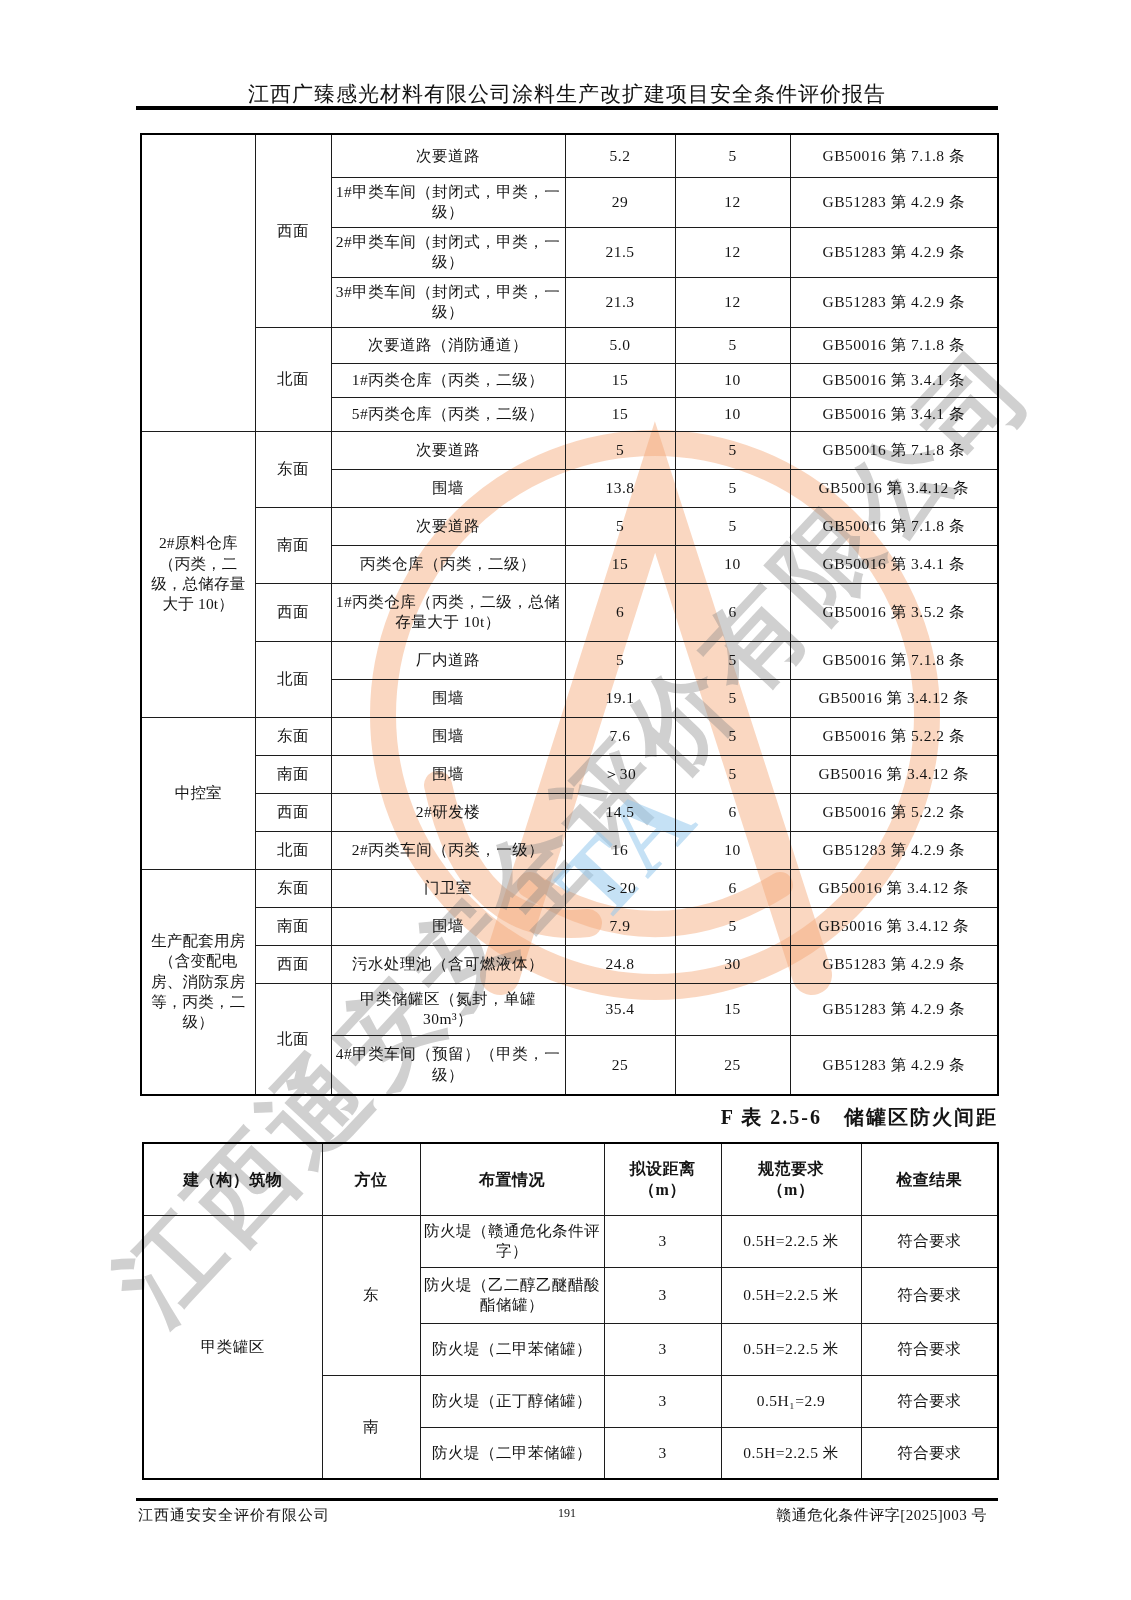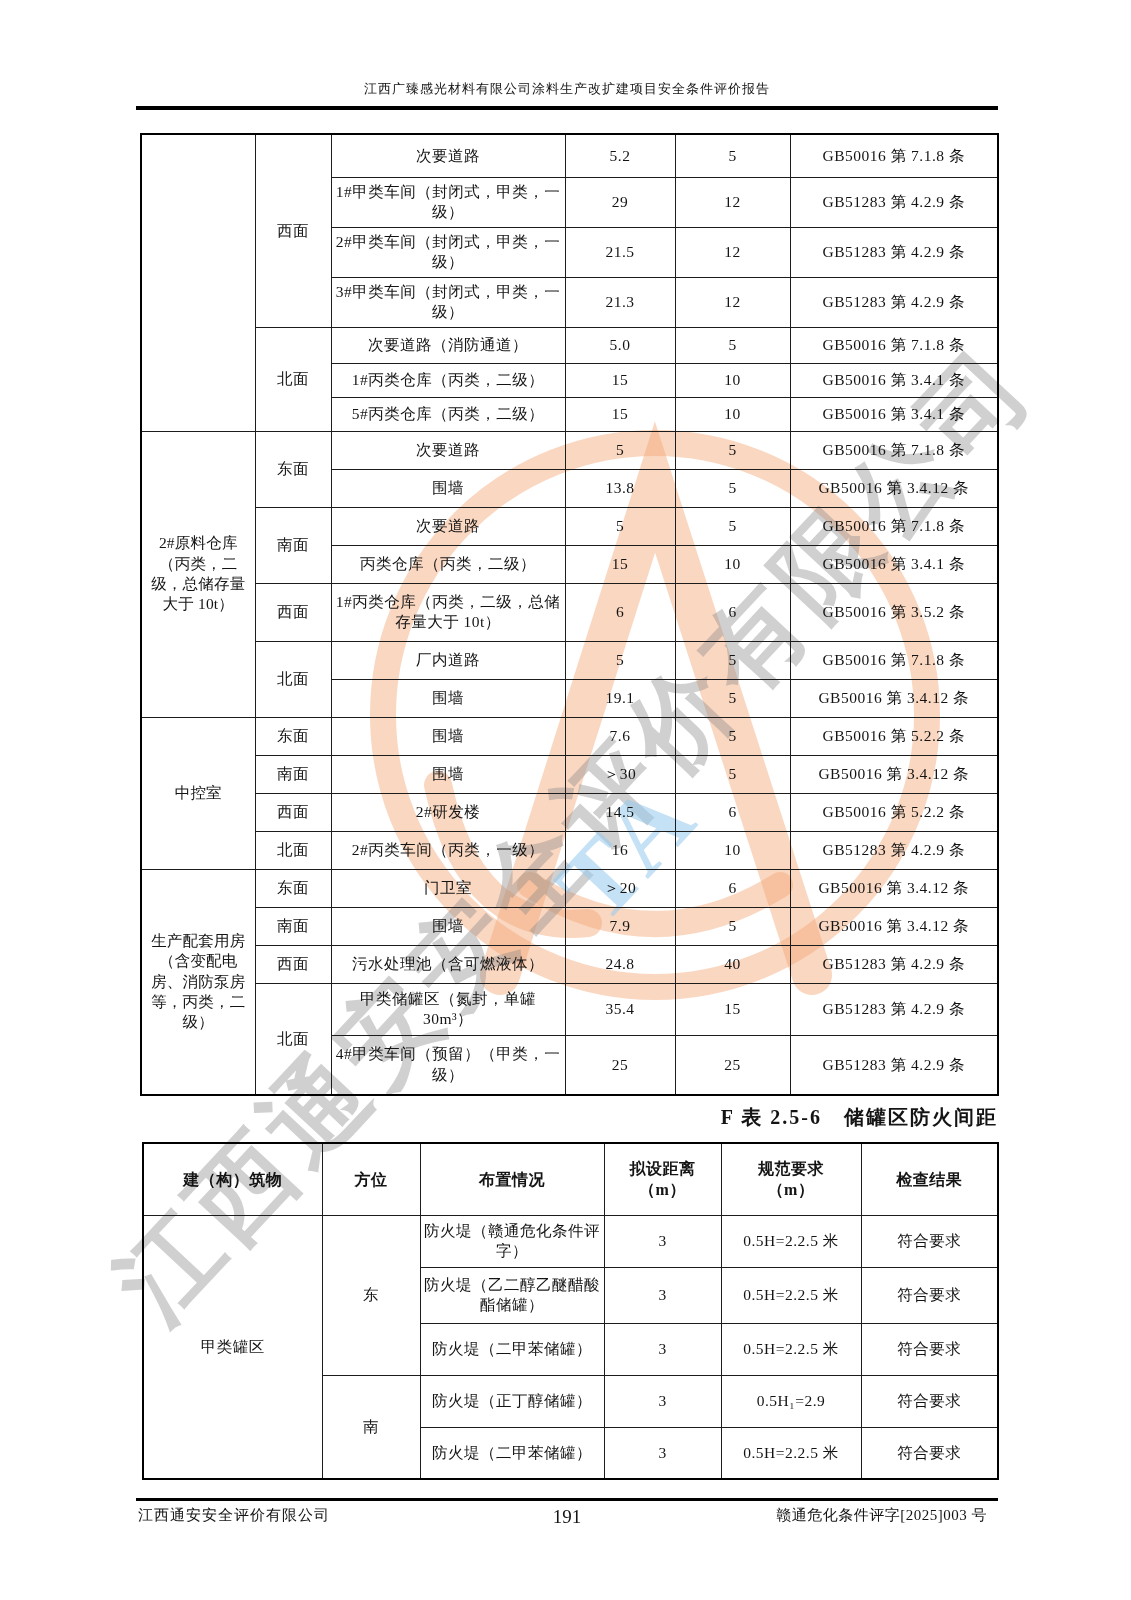--- a/index.html
+++ b/index.html
@@ -11,27 +11,27 @@
            white-space:nowrap;font-size:100px;font-weight:bold;letter-spacing:7px;
            color:rgba(138,138,138,0.40);}
   .wm-red{position:absolute;left:372px;top:1002px;white-space:nowrap;
           font-size:97px;font-weight:bold;letter-spacing:14px;color:rgba(222,55,55,0.60);}
   .wm-blue{position:absolute;left:553px;top:790px;transform:rotate(-47deg);
            font-size:105px;font-weight:bold;letter-spacing:4px;color:rgba(150,200,236,0.55);}
   .wm-logo{position:absolute;left:350px;top:415px;}
   
   .content{position:absolute;inset:0;z-index:1;}
   .doc-header{position:absolute;top:80px;left:136px;width:862px;text-align:center;
-              font-size:13px;letter-spacing:1px;}
+              font-size:21px;letter-spacing:1px;}
   .header-rule{position:absolute;top:106px;left:136px;width:862px;height:0;
                border-top:4px solid #000;}
   .footer-rule{position:absolute;top:1498px;left:136px;width:862px;height:0;
                border-top:3px solid #000;}
   .footer-left{position:absolute;top:1506px;left:138px;font-size:15px;letter-spacing:1px;}
-  .footer-center{position:absolute;top:1506px;left:136px;width:862px;text-align:center;font-size:19px;}
+  .footer-center{position:absolute;top:1506px;left:136px;width:862px;text-align:center;font-size:12px;}
   .footer-right{position:absolute;top:1506px;right:144px;font-size:15px;letter-spacing:0.5px;}
   .t2-title{position:absolute;top:1104px;left:136px;width:862px;text-align:right;
             font-weight:bold;font-size:20px;letter-spacing:2px;}
   table{border-collapse:collapse;table-layout:fixed;background:transparent;}
   #t1{position:absolute;left:140px;top:133px;}
   #t2{position:absolute;left:142px;top:1142px;}
   td,th{border:1.6px solid #1c1c1c;text-align:center;vertical-align:middle;
         font-size:15.5px;line-height:1.32;letter-spacing:0.5px;padding:2px 3px;
         overflow:hidden;font-weight:normal;}
   #t1 table, #t2 table{border:2px solid #000;}
@@ -205,21 +205,21 @@
           <td>南面</td>
           <td>围墙</td>
           <td>7.9</td>
           <td>5</td>
           <td>GB50016 第 3.4.12 条</td>
         </tr>
         <tr style="height:38px">
           <td>西面</td>
           <td>污水处理池（含可燃液体）</td>
           <td>24.8</td>
-          <td>40</td>
+          <td>30</td>
           <td>GB51283 第 4.2.9 条</td>
         </tr>
         <tr style="height:52px">
           <td rowspan="2">北面</td>
           <td>甲类储罐区（氮封，单罐 30m³）</td>
           <td>35.4</td>
           <td>15</td>
           <td>GB51283 第 4.2.9 条</td>
         </tr>
         <tr style="height:60px">

